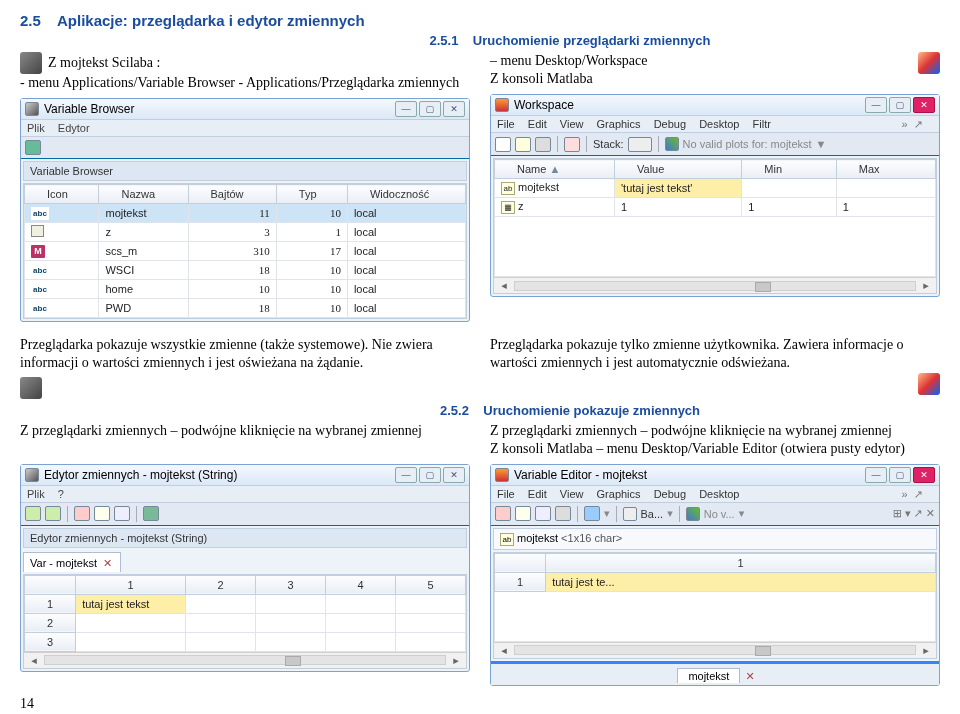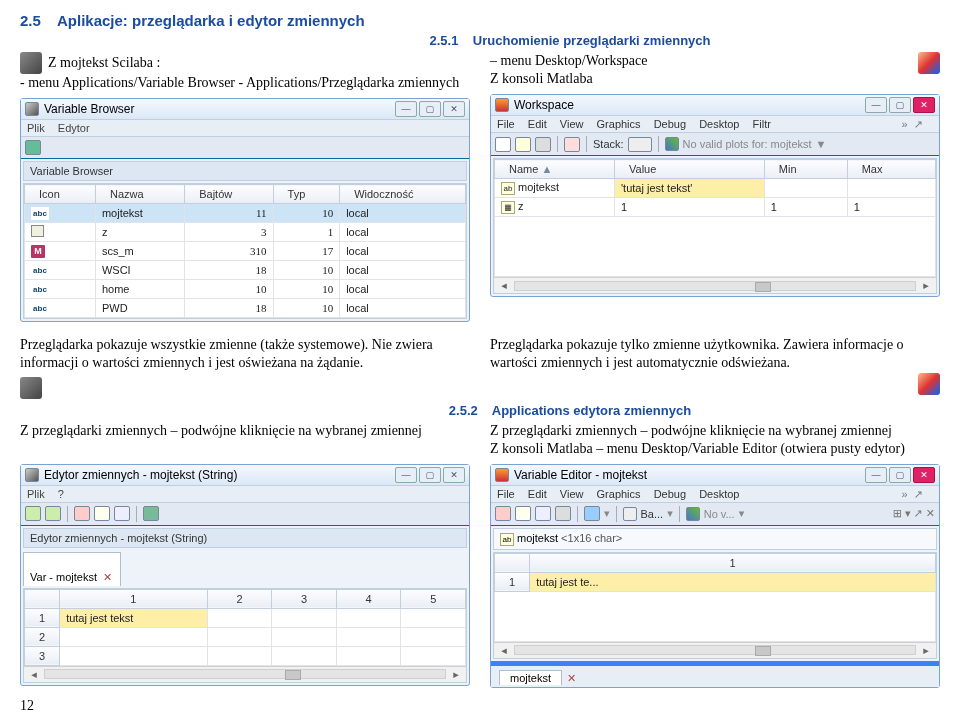--- a/index.html
+++ b/index.html
@@ -47,36 +47,36 @@
   .toolbar { display:flex; align-items:center; gap:4px; padding:3px 4px; background:#e2e9f3; border-bottom:1px solid #0369a1; }
   .tbicon { width:16px; height:15px; background:#9bc; border:1px solid #789; border-radius:2px; }
   .tbicon.sm { width:14px; height:14px; }
   .sep { width:1px; height:16px; background:#aab; margin:0 2px; }
   .panel-label { background:#dde7f3; padding:3px 6px; border:1px solid #c0cfe0; font-weight:normal; color:#333; margin:2px; }
 
   
   table.datatbl { width:100%; border-collapse:collapse; background:#fff; font-size:11px; }
   .datatbl th {
     background: linear-gradient(#fdfdfe,#e9eef6);
-    border:1px solid #c4cfdc; padding:3px 14px; text-align:left; font-weight:normal; color:#333;
+    border:1px solid #c4cfdc; padding:3px 22px; text-align:left; font-weight:normal; color:#333;
   }
   .datatbl td { border:1px solid #e0e4ea; padding:2px 6px; color:#222; }
   .datatbl td.num { text-align:right;font-family:Liberation Serif, serif; }
   .abc-ico { display:inline-block; width:18px; height:13px; font-size:8px; font-weight:bold; color:#146; background:#fff; text-align:center; line-height:13px; }
   .box-ico { display:inline-block; width:13px; height:12px; border:1px solid #888; background:#f0f0e0; }
   .m-ico { display:inline-block; width:14px; height:13px; background:#b36; color:#fff; font-weight:bold; font-size:9px; text-align:center; line-height:13px; border-radius:1px; }
   .mini-ico { display:inline-block; width:14px; height:13px; border:1px solid #aa7; background:#ffd; font-size:8px; text-align:center; line-height:11px; }
 
   .graybox { background:#fff; border:1px solid #c0cfe0; margin:2px; }
   .scroll-strip { display:flex; align-items:center; background:#f1f1f1; padding:1px 4px; border-top:1px solid #d0d0d0; }
   .scroll-strip .arrow { width:12px; text-align:center; color:#666; }
   .scroll-strip .thumb { flex:1; height:10px; background:#e4e4e4; border:1px solid #cfcfcf; margin:0 4px; position:relative; }
   .scroll-strip .thumb::after { content:""; position:absolute; left:60%; top:0; width:14px; height:100%; background:#c8c8c8; border:1px solid #aaa; }
 
-  .tab { display:inline-block; background:#fff; border:1px solid #b0bdd0; padding:18px 8px 2px 6px; margin:2px 2px 0 2px; font-size:11px; border-bottom:none; }
+  .tab { display:inline-block; background:#fff; border:1px solid #b0bdd0; padding:4px 8px 2px 6px; margin:2px 2px 0 2px; font-size:11px; border-bottom:none; }
   .tab .x { color:#a44; margin-left:6px; }
   .cell-hl { background:#fdefa8; }
   .blue-sel { background:#cde4f7; }
 
   .page-num { position:relative; margin-top:10px; font-family:"Times New Roman",serif; font-size:14px; }
 </style>
 </head>
 <body>
 
 
@@ -277,21 +277,21 @@
   </div>
   <div class="right-col">
     <div class="desc">Przeglądarka pokazuje tylko zmienne użytkownika. Zawiera informacje o wartości zmiennych i jest automatycznie odświeżana.</div>
     <div style="text-align:right"><span class="icon-sq matlab-icon"></span></div>
   </div>
 </div>
 
 <div class="center-row subsect" style="margin-left:180px;">
   <span>2.5.2</span>
   &nbsp;&nbsp;
-  <span>Applications edytora zmiennych</span>
+  <span>Uruchomienie pokazuje zmiennych</span>
 </div>
 
 <div class="cols">
   <div class="left-col desc">Z przeglądarki zmiennych – podwójne kliknięcie na wybranej zmiennej</div>
   <div class="right-col desc">
     <div>Z przeglądarki zmiennych – podwójne kliknięcie na wybranej zmiennej</div>
     <div>Z konsoli Matlaba – menu Desktop/Variable Editor (otwiera pusty edytor)</div>
   </div>
 </div>
 
@@ -439,24 +439,24 @@
                 <td colspan="2" style="height:50px"></td>
               </tr>
           </tbody>
         </table>
         <div class="scroll-strip">
           <div class="arrow">◂</div>
             <div class="thumb"></div>
             <div class="arrow">▸</div>
         </div>
       </div>
-      <div style="padding:2px 6px;background:#e8eef6;border-top:5px solid #3b82f6;">
+      <div style="padding:2px 6px;background:#e8eef6;border-top:3px solid #3b82f6;text-align:center;">
         <span class="tab" style="padding:1px 10px;">mojtekst</span>
         <span style="color:#a44">✕</span>
       </div>
     </div>
   </div>
 </div>
 
-<div class="page-num">12</div>
+<div class="page-num">14</div>
 
 
 
 
 </body></html>

